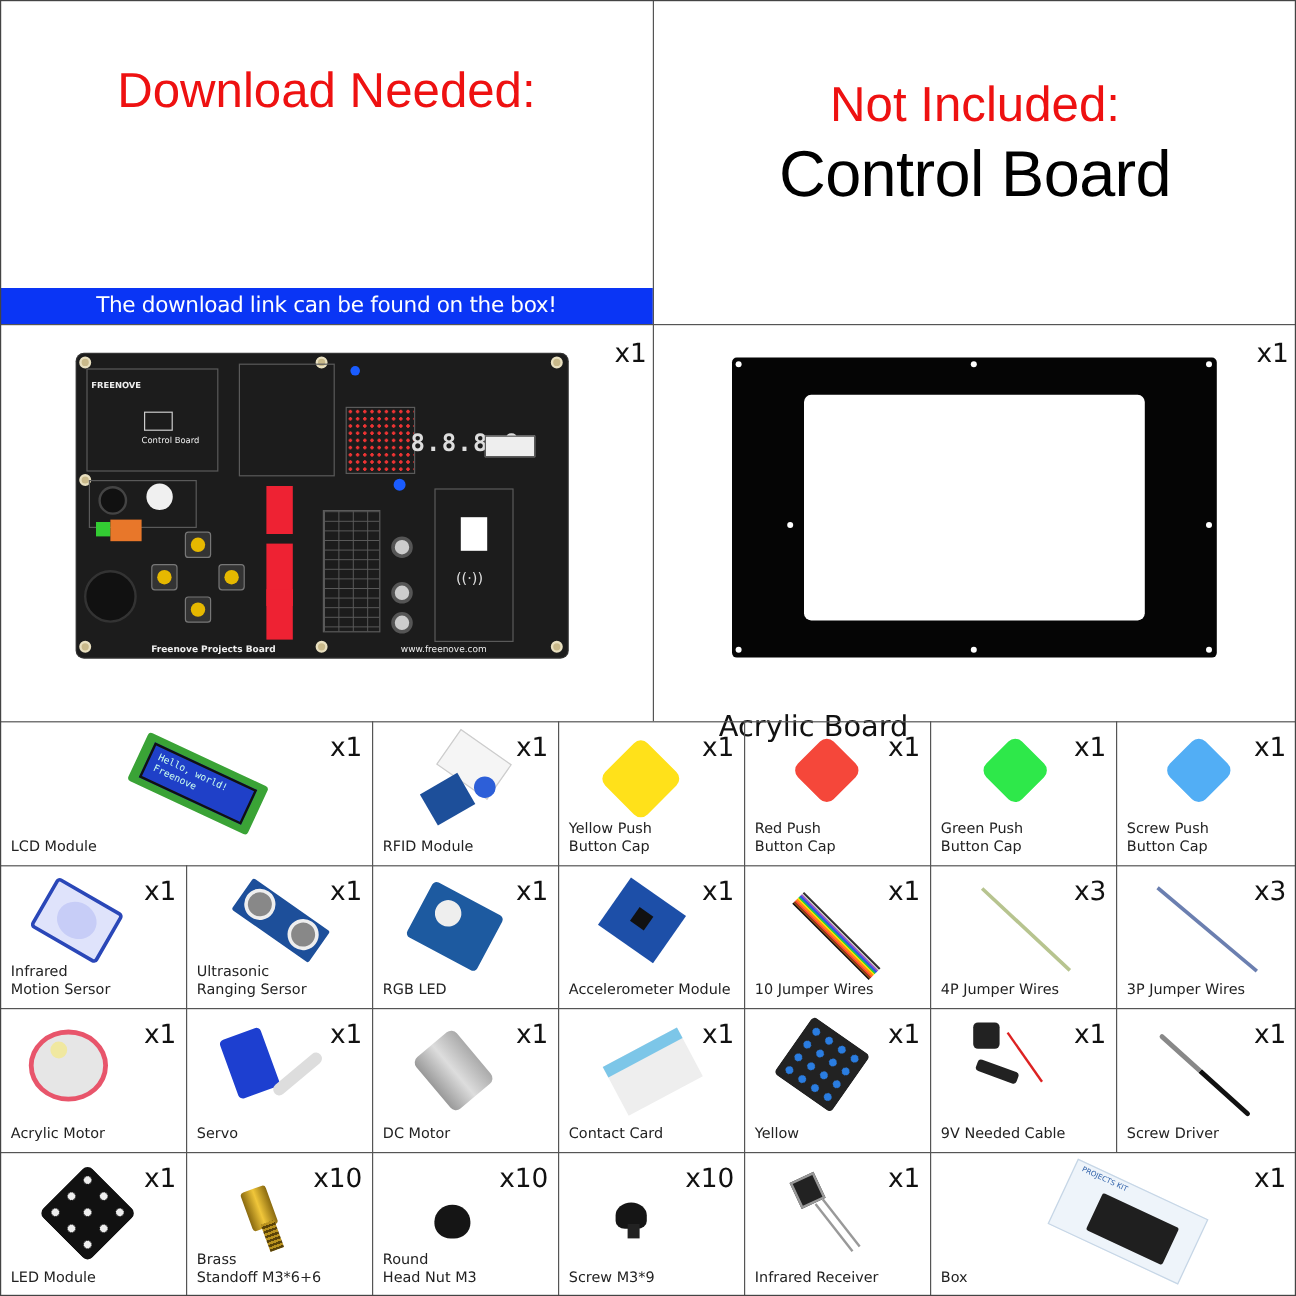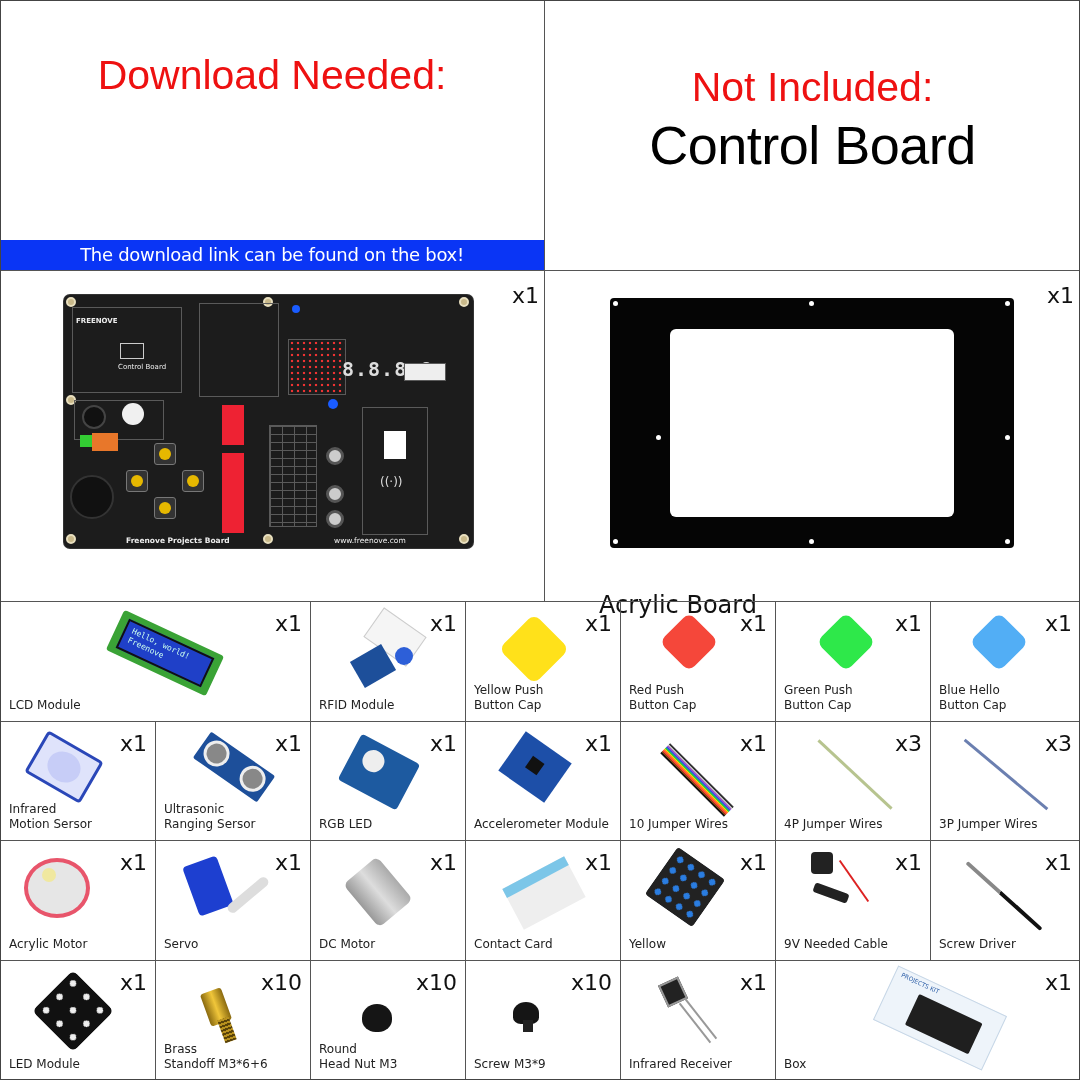--- a/index.html
+++ b/index.html
@@ -142,21 +142,21 @@
 </div>
 <div class="cell" style="left:775px;top:601px;width:155px;height:120px;">
   <div class="art cap" style="left:50px;top:20px;width:42px;height:42px;background:#2ee84a;"></div>
   <div class="qty">x1</div>
   <div class="label">Green Push
 Button Cap</div>
 </div>
 <div class="cell" style="left:930px;top:601px;width:150px;height:120px;">
   <div class="art cap" style="left:48px;top:20px;width:42px;height:42px;background:#52aef5;"></div>
   <div class="qty">x1</div>
-  <div class="label">Blue Hello
+  <div class="label">Screw Push
 Button Cap</div>
 </div>
 
 <div class="cell" style="left:0;top:721px;width:155px;height:119px;">
   <div class="art" style="left:32px;top:22px;width:64px;height:48px;background:#dfe3fb;border:3px solid #2a47b8;border-radius:4px;transform:rotate(30deg);">
     <div style="position:absolute;left:12px;top:6px;width:34px;height:30px;border-radius:50%;background:#c7cdf7;"></div>
   </div>
   <div class="qty">x1</div>
   <div class="label">Infrared
 Motion Sersor</div>

